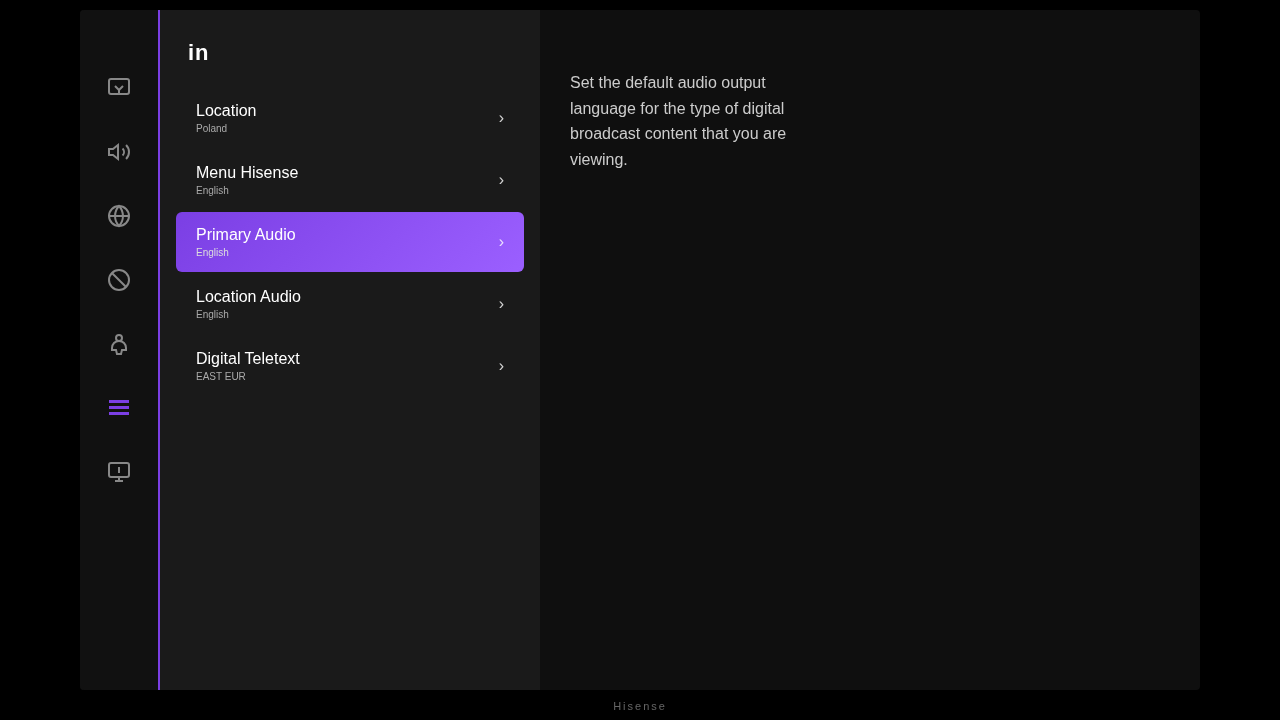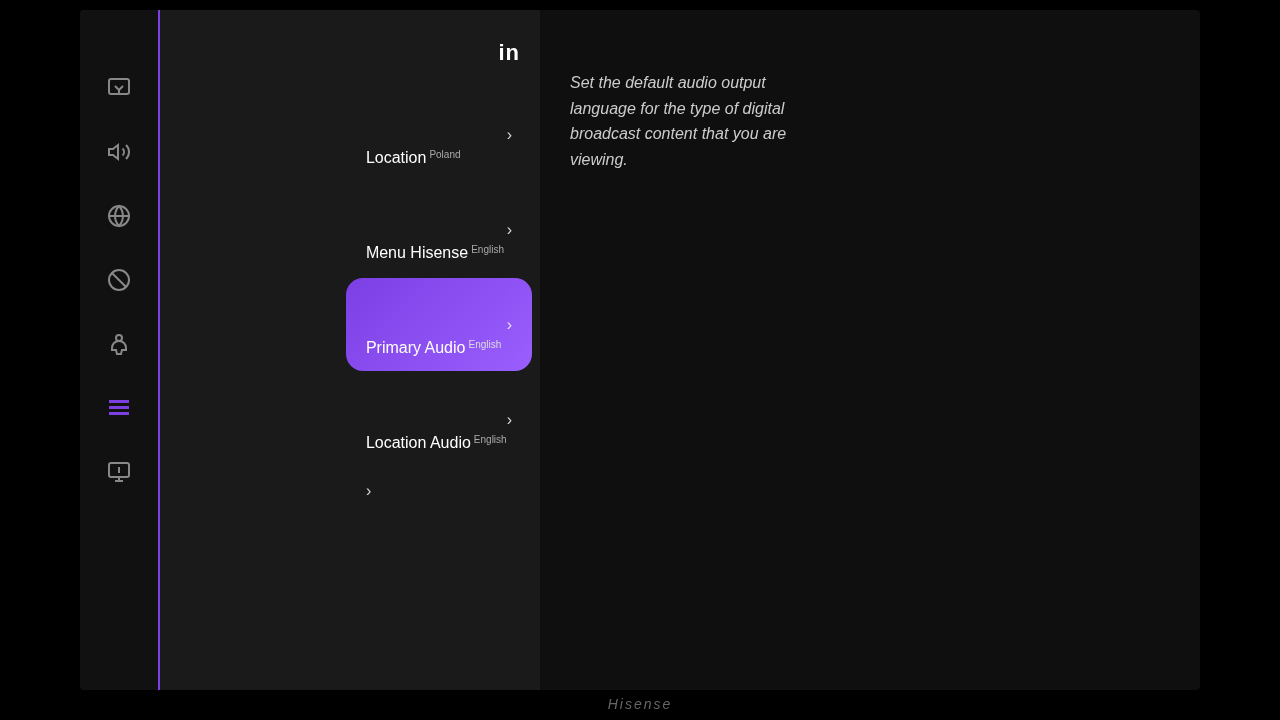--- a/index.html
+++ b/index.html
@@ -24,23 +24,22 @@
       border-radius: 4px;
       overflow: hidden;
     }
 
     .tv-brand {
       position: absolute;
       bottom: 8px;
       left: 50%;
       transform: translateX(-50%);
       color: #666;
-      font-size: 14px;
+      font-size: 11px;
       letter-spacing: 2px;
-      font-style: italic;
     }
 
     
     .main-content {
       display: flex;
       width: 100%;
       height: 100%;
       background: #0f0f0f;
     }
 
@@ -75,24 +74,23 @@
     .sidebar-icon svg {
       width: 24px;
       height: 24px;
       fill: currentColor;
     }
 
     
     .settings-panel {
       width: 380px;
       background: #1a1a1a;
-      padding: 20px 0;
+      padding: 20px 8px;
       display: flex;
       flex-direction: column;
-      align-items: flex-end;
     }
 
     .panel-title {
       color: #fff;
       font-size: 22px;
       font-weight: bold;
       padding: 10px 20px 20px 20px;
       letter-spacing: 1px;
     }
 
@@ -101,28 +99,27 @@
       cursor: pointer;
       display: flex;
       align-items: center;
       justify-content: space-between;
       border-radius: 4px;
       margin: 2px 8px;
     }
 
     .menu-item.selected {
       background: linear-gradient(135deg, #7B3FE4, #9B5FFF);
-      border-radius: 17px;
+      border-radius: 6px;
     }
 
     .menu-item-content {
       display: flex;
-      flex-direction: row;
+      flex-direction: column;
       gap: 3px;
-      margin-top: 47px;
     }
 
     .menu-item-title {
       color: #fff;
       font-size: 16px;
       font-weight: 500;
     }
 
     .menu-item-subtitle {
       font-size: 10px;
@@ -139,21 +136,20 @@
       opacity: 0.8;
     }
 
     
     .description-panel {
       flex: 1;
       padding: 40px 30px;
       display: flex;
       align-items: flex-start;
       justify-content: flex-start;
-      font-style: italic;
     }
 
     .description-text {
       color: #ccc;
       font-size: 16px;
       line-height: 1.6;
       max-width: 220px;
       margin-top: 20px;
     }
   </style>
@@ -248,20 +244,24 @@
       <span class="chevron">›</span>
     </div>
           <div class="menu-item">
       <div class="menu-item-content">
         <span class="menu-item-title">Location Audio</span>
         <span class="menu-item-subtitle">English</span>
       </div>
       <span class="chevron">›</span>
     </div>
           <div class="menu-item">
+      <div class="menu-item-content">
+        <span class="menu-item-title">Digital Teletext</span>
+        <span class="menu-item-subtitle">EAST EUR</span>
+      </div>
       <span class="chevron">›</span>
     </div>
         </div>
     </div>
 
     <div class="description-panel">
       <p class="description-text">Set the default audio output language for the type of digital broadcast content that you are viewing.</p>
     </div>
 
   </div>

